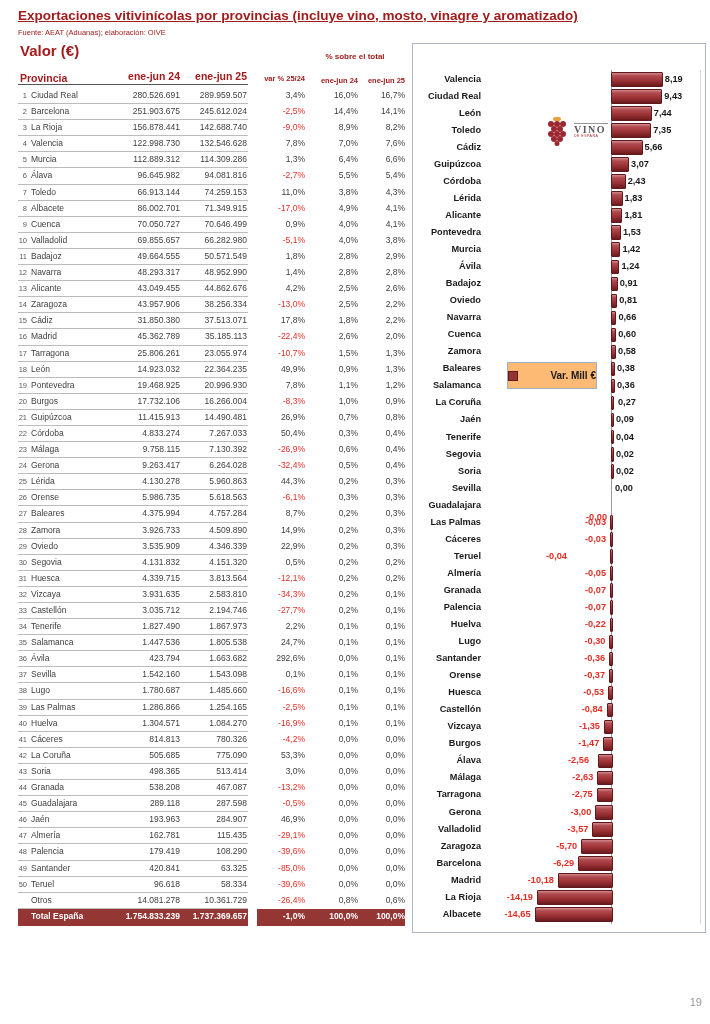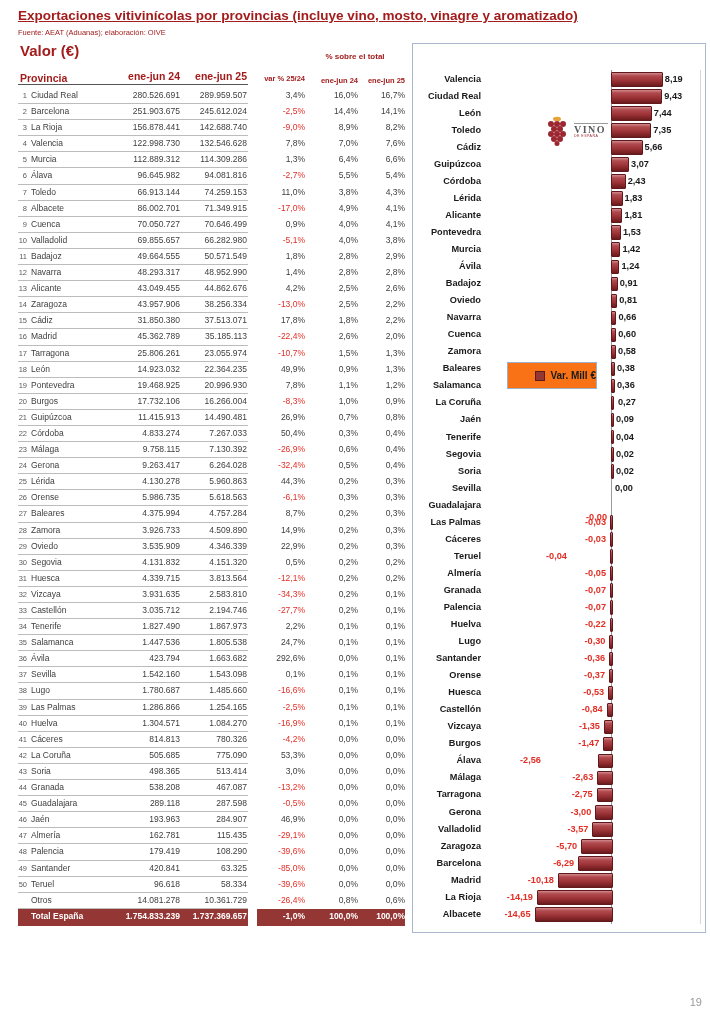--- a/index.html
+++ b/index.html
@@ -48,21 +48,21 @@
   .crows{position:absolute;left:0;top:26px;right:0;}
   .crow{position:relative;height:17.05px;}
   .clabel{position:absolute;left:0;width:68px;text-align:right;font-weight:bold;font-size:9.2px;
           top:50%;transform:translateY(-50%);color:#1a1a1a;white-space:nowrap;}
   .cbar{position:absolute;top:2px;height:12.5px;border:0.5px solid #5f181b;border-radius:1px;
         background:linear-gradient(180deg,#d18a8d 0%,#b04b4f 22%,#9e3438 55%,#7a2124 88%,#6a1a1d 100%);}
   .cval{position:absolute;font-weight:bold;font-size:9.2px;top:50%;transform:translateY(-50%);
         color:#1a1a1a;white-space:nowrap;}
   .cval.neg{color:#e32e25;}
   .legend{position:absolute;left:94px;top:318px;width:88px;height:25px;border:1px solid #9db0c8;
-          background:#f97316;display:flex;align-items:center;justify-content:flex-end;gap:5px;z-index:5;}
+          background:#fdba74;display:flex;align-items:center;justify-content:space-between;gap:5px;z-index:5;}
   .legend-swatch{width:8px;height:8px;background:#943634;border:0.5px solid #5f181b;display:inline-block;}
   .legend-label{font-size:10px;font-weight:bold;color:#1a1a1a;}
   .logo{position:absolute;left:131px;top:70px;width:80px;height:34px;display:flex;align-items:center;gap:4px;z-index:5;}
   .logo-text{display:flex;flex-direction:column;line-height:1;}
   .logo-top-rule{width:34px;border-top:0.5px solid #999;margin-bottom:1px;}
   .logo-vino{font-family:"Liberation Serif","DejaVu Serif",serif;font-size:10px;font-weight:bold;
              color:#58595b;letter-spacing:1.5px;}
   .logo-sub{font-size:3.5px;color:#9c2730;letter-spacing:0.5px;}
   .page-num{position:absolute;right:8px;top:996px;font-size:11px;color:#999;}
 </style>
@@ -780,21 +780,21 @@
           <span class="cval neg" style="left: 126.953px; width: 60px; text-align: right;">-1,35</span>
         </div>
         <div class="crow">
           <span class="clabel">Burgos</span>
           <div class="cbar" style="width: 7.6734px; left: 190.327px;"></div>
           <span class="cval neg" style="left: 126.327px; width: 60px; text-align: right;">-1,47</span>
         </div>
         <div class="crow">
           <span class="clabel">Álava</span>
           <div class="cbar" style="width: 13.3632px; left: 184.637px;"></div>
-          <span class="cval neg" style="left: 107px; width: 60px; text-align: left;">-2,56</span>
+          <span class="cval neg" style="left: 116px; width: 60px; text-align: right;">-2,56</span>
         </div>
         <div class="crow">
           <span class="clabel">Málaga</span>
           <div class="cbar" style="width: 13.7286px; left: 184.271px;"></div>
           <span class="cval neg" style="left: 120.271px; width: 60px; text-align: right;">-2,63</span>
         </div>
         <div class="crow">
           <span class="clabel">Tarragona</span>
           <div class="cbar" style="width: 14.355px; left: 183.645px;"></div>
           <span class="cval neg" style="left: 119.645px; width: 60px; text-align: right;">-2,75</span>

